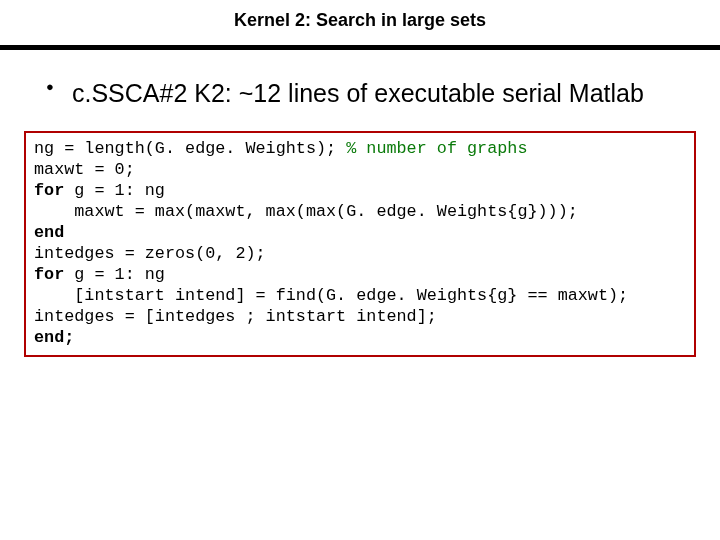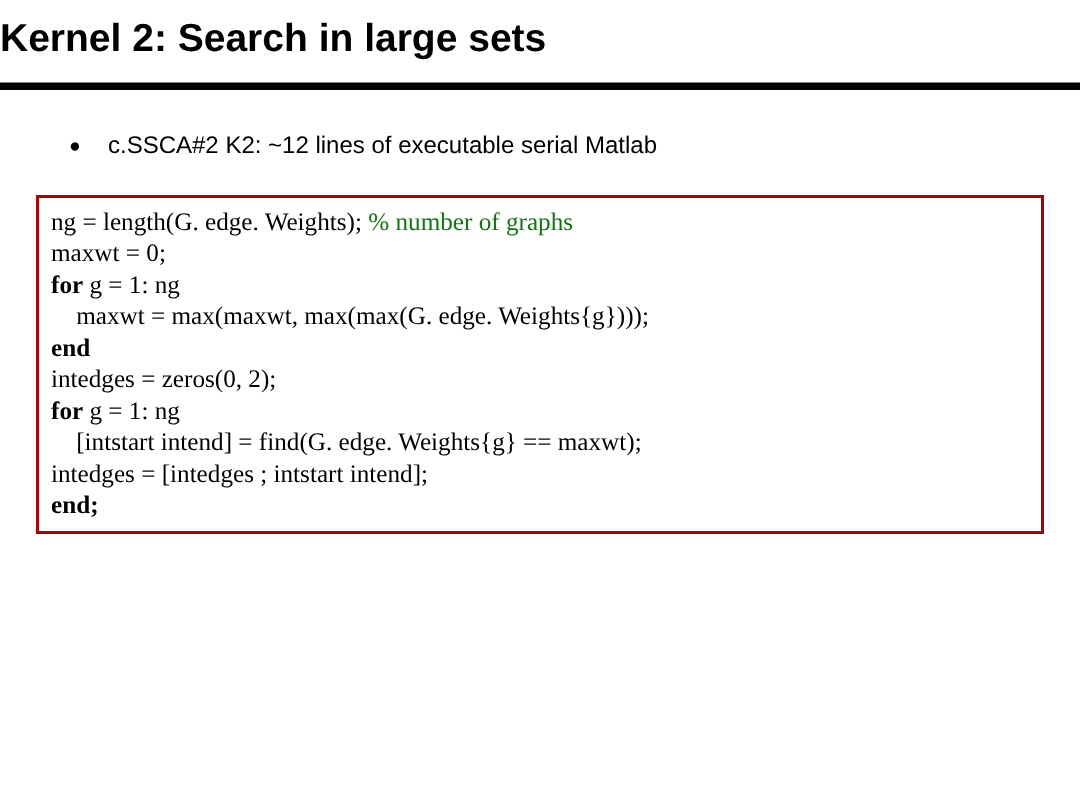--- a/index.html
+++ b/index.html
@@ -12,50 +12,51 @@
     color: #000;
     overflow: hidden;
   }
   .slide {
     width: 720px;
     height: 540px;
     position: relative;
     padding: 0;
   }
   .title {
-    font-size: 26px;
+    font-size: 18px;
+    text-align: center;
     padding-top: 10px;
     padding-bottom: 14px;
     border-bottom: 5px solid #000;
     margin: 0 0 28px 0;
   }
   .bullets {
     list-style: none;
     padding: 0 0 0 72px;
     margin: 0 48px 0 0;
   }
   .bullets li {
     position: relative;
-    font-size: 16px;
+    font-size: 25px;
     margin-bottom: 22px;
     line-height: 1.25;
     margin-top: 12px;
   }
   .bullets li::before {
     content: "●";
     position: absolute;
     left: -26px;
     top: 1px;
     font-size: 13px;
   }
   .codebox {
     margin: 20px 24px 0 24px;
     border: 2px solid #b00000;
     padding: 6px 8px 6px 8px;
-    font-family: Liberation Serif, serif;
+    font-family: Liberation Mono, monospace;
     font-size: 16.8px;
     line-height: 1.25;
     white-space: pre;
   }
   .kw { font-weight: bold; color: #000; }
   .cm { color: #0a7a0a; }
 </style>
 </head>
 <body>
 

